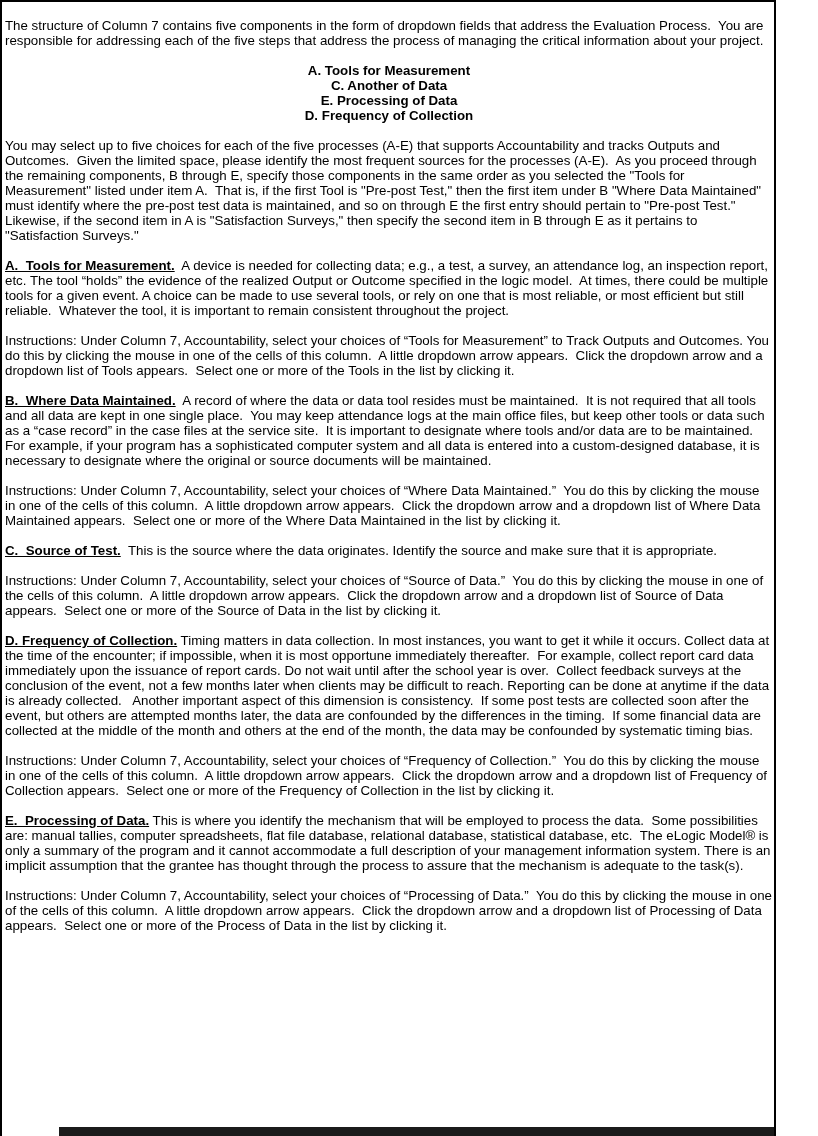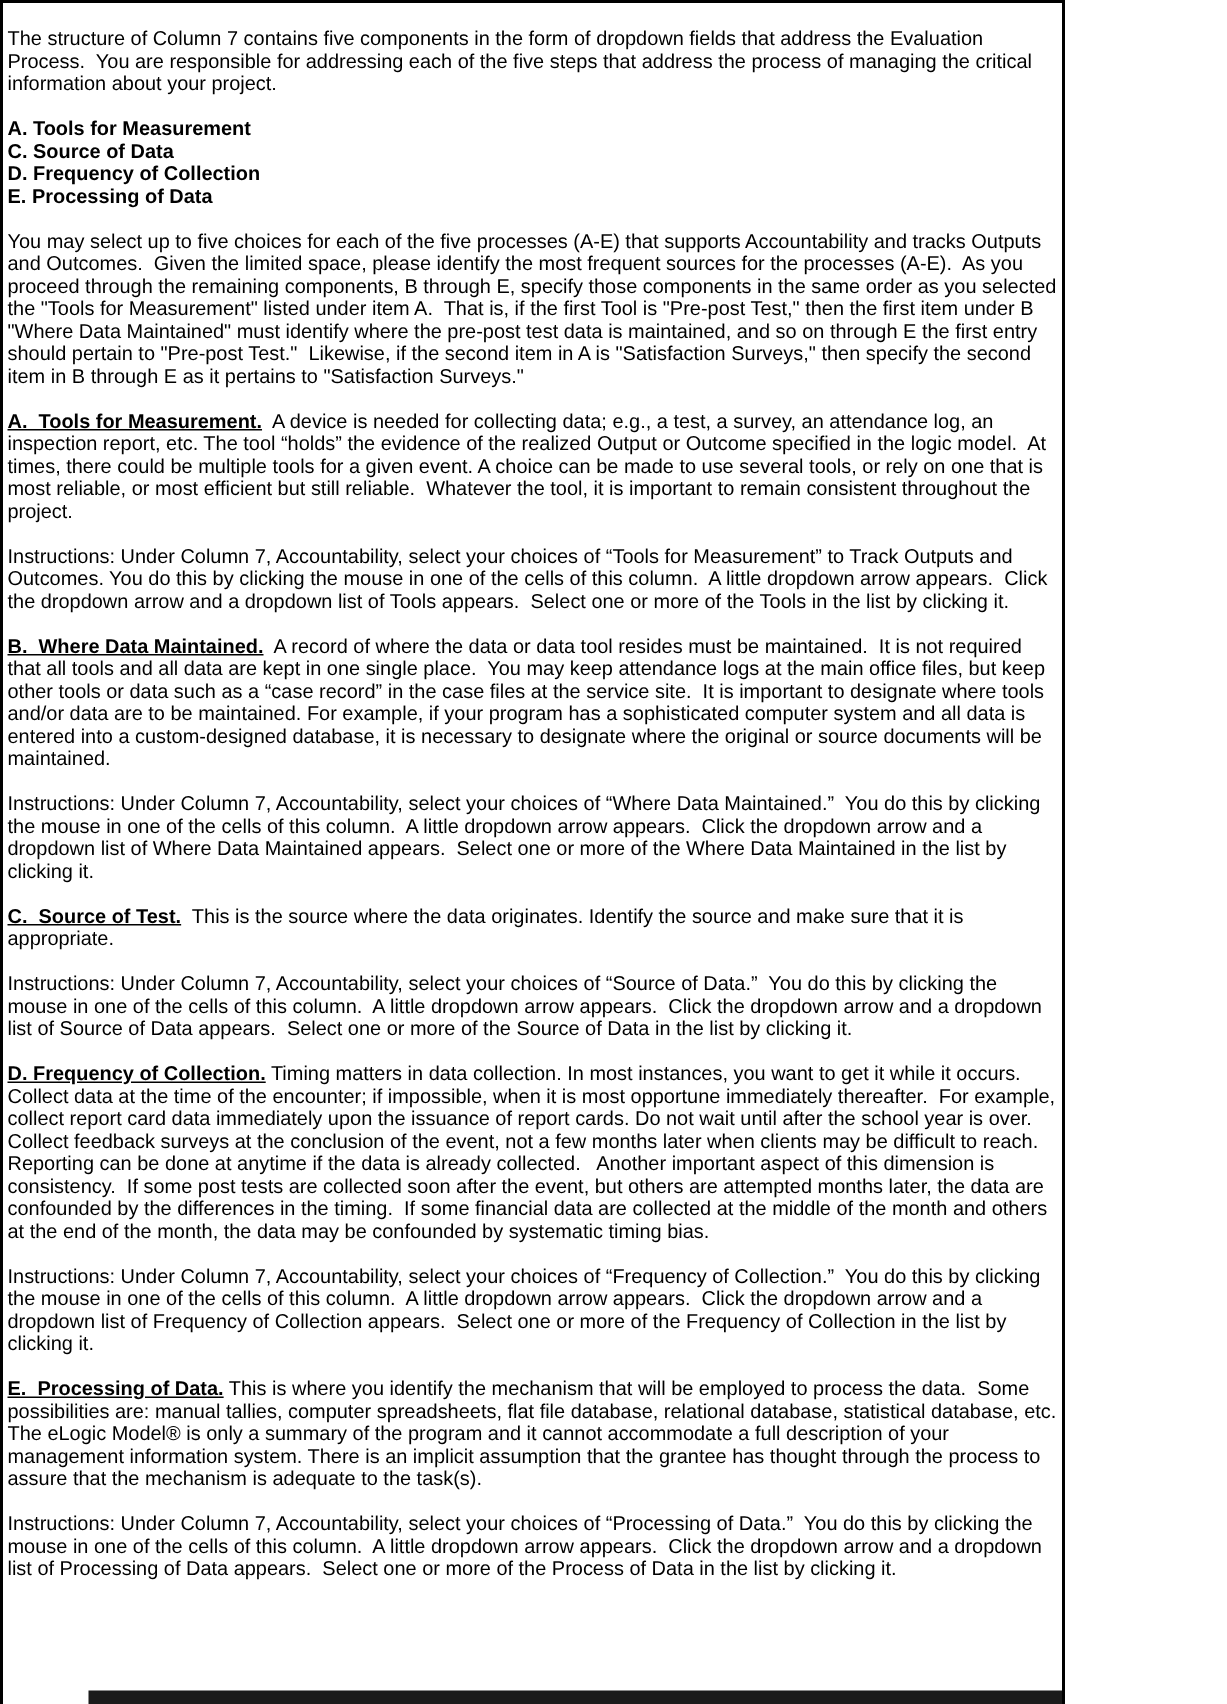--- a/index.html
+++ b/index.html
@@ -2,21 +2,21 @@
 <html><head>
 <meta charset="utf-8">
 <style>
   html, body {
     margin: 0;
     padding: 0;
     background: #ffffff;
   }
   .page {
     position: relative;
-    width: 710px;
+    width: 776px;
     height: 1136px;
     box-sizing: border-box;
     background: #ffffff;
     border-top: 2px solid #000000;
     border-left: 2px solid #000000;
     border-right: 2px solid #000000;
     overflow: hidden;
     font-family: "Liberation Sans", "DejaVu Sans", sans-serif;
     font-size: 13.3px;
     line-height: 15px;
@@ -31,20 +31,21 @@
   }
   .para.first {
     margin-top: 0;
   }
   .bold-list {
     margin: 15px 0 0 0;
   }
   .bold-list div {
     font-weight: bold;
     white-space: pre-wrap;
+    text-align: center;
   }
   .lead-in {
     font-weight: bold;
     text-decoration: underline;
   }
   .bottom-bar {
     position: absolute;
     left: 57px;
     right: 0;
     bottom: 0;
@@ -55,23 +56,23 @@
 </head>
 <body>
 
 <div class="page">
   <div class="content">
 
     <p class="para first">The structure of Column 7 contains five components in the form of dropdown fields that address the Evaluation Process.  You are responsible for addressing each of the five steps that address the process of managing the critical information about your project.</p>
 
     <div class="bold-list">
       <div>A. Tools for Measurement</div>
-      <div>C. Source of Data</div>
+      <div>C. Another of Data</div>
+      <div>E. Processing of Data</div>
       <div>D. Frequency of Collection</div>
-      <div>E. Processing of Data</div>
     </div>
 
     <p class="para">You may select up to five choices for each of the five processes (A-E) that supports Accountability and tracks Outputs and Outcomes.  Given the limited space, please identify the most frequent sources for the processes (A-E).  As you proceed through the remaining components, B through E, specify those components in the same order as you selected the "Tools for Measurement" listed under item A.  That is, if the first Tool is "Pre-post Test," then the first item under B "Where Data Maintained" must identify where the pre-post test data is maintained, and so on through E the first entry should pertain to "Pre-post Test."  Likewise, if the second item in A is "Satisfaction Surveys," then specify the second item in B through E as it pertains to "Satisfaction Surveys."</p>
 
     <p class="para"><span class="lead-in">A.  Tools for Measurement.</span><span>  A device is needed for collecting data; e.g., a test, a survey, an attendance log, an inspection report, etc. The tool “holds” the evidence of the realized Output or Outcome specified in the logic model.  At times, there could be multiple tools for a given event. A choice can be made to use several tools, or rely on one that is most reliable, or most efficient but still reliable.  Whatever the tool, it is important to remain consistent throughout the project.</span></p>
     <p class="para">Instructions: Under Column 7, Accountability, select your choices of “Tools for Measurement” to Track Outputs and Outcomes. You do this by clicking the mouse in one of the cells of this column.  A little dropdown arrow appears.  Click the dropdown arrow and a dropdown list of Tools appears.  Select one or more of the Tools in the list by clicking it.</p>
 
     <p class="para"><span class="lead-in">B.  Where Data Maintained.</span><span>  A record of where the data or data tool resides must be maintained.  It is not required that all tools and all data are kept in one single place.  You may keep attendance logs at the main office files, but keep other tools or data such as a “case record” in the case files at the service site.  It is important to designate where tools and/or data are to be maintained. For example, if your program has a sophisticated computer system and all data is entered into a custom-designed database, it is necessary to designate where the original or source documents will be maintained.</span></p>
     <p class="para">Instructions: Under Column 7, Accountability, select your choices of “Where Data Maintained.”  You do this by clicking the mouse in one of the cells of this column.  A little dropdown arrow appears.  Click the dropdown arrow and a dropdown list of Where Data Maintained appears.  Select one or more of the Where Data Maintained in the list by clicking it.</p>
 

